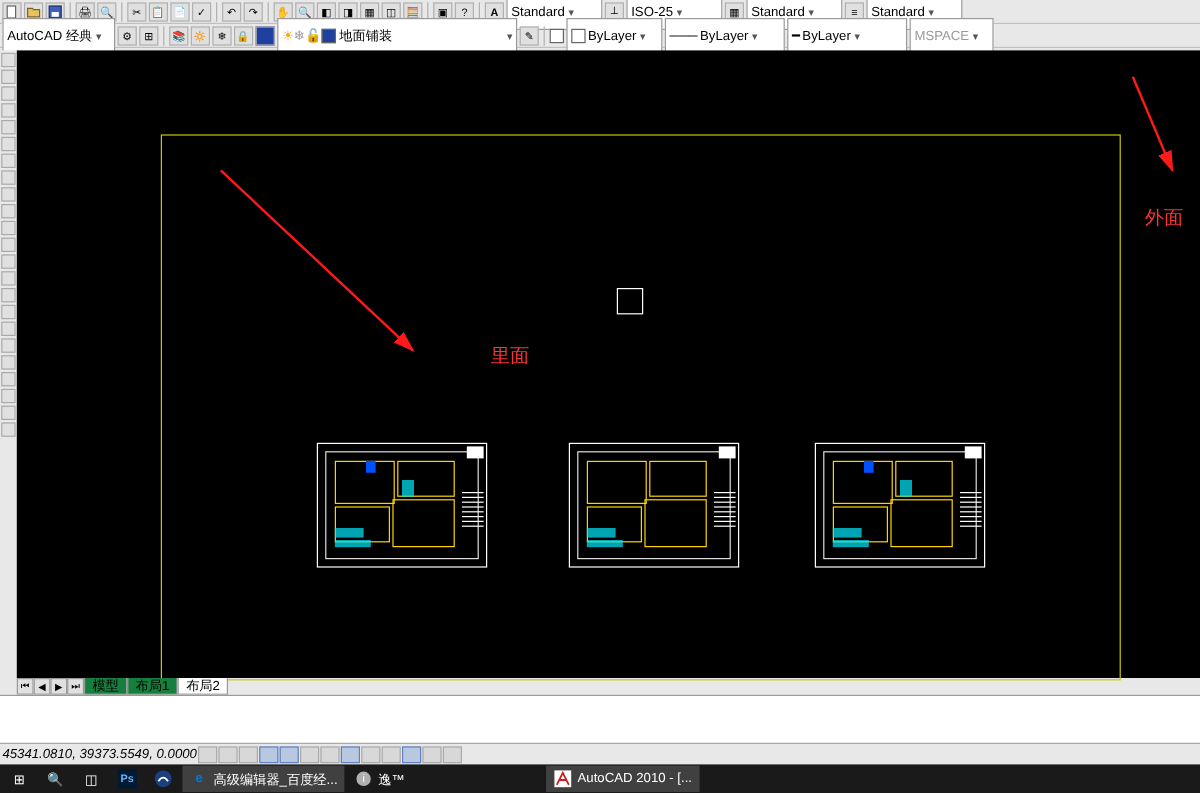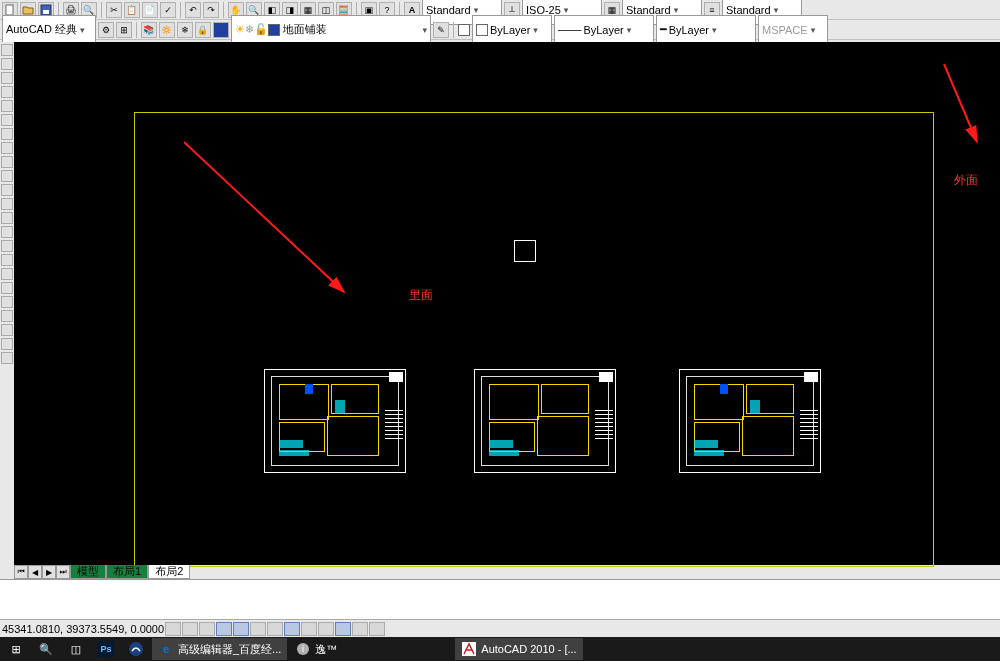--- a/index.html
+++ b/index.html
@@ -16,21 +16,21 @@
 .colorbox { width: 12px; height: 12px; background: #fff; border: 1px solid #666; }
 
 
 .left-tools { position: absolute; left: 0; top: 42px; width: 14px; display: flex; flex-direction: column; gap: 2px; background: #e8e8e8; padding: 2px 1px; }
 .lt-btn { width: 12px; height: 12px; background: #e0e0e0; border: 1px solid #aaa; cursor: pointer; }
 
 
 .canvas-wrap { position: absolute; left: 14px; top: 42px; right: 0; bottom: 96px; background: #000; }
 .paper { position: absolute; left: 120px; top: 70px; width: 800px; height: 455px; border: 1px solid #ccc800; }
 .cursor-box { position: absolute; left: 500px; top: 198px; width: 22px; height: 22px; border: 1px solid #fff; }
-.annot-text { position: absolute; color: #ff3333; font-size: 12px; font-family: "SimSun", serif; }
+.annot-text { position: absolute; color: #ff3333; font-size: 16px; font-family: "SimSun", serif; }
 .floorplan { position: absolute; width: 142px; height: 104px; border: 1px solid #fff; background: #000; }
 .fp-inner { position:absolute; left:6px; top:6px; right:6px; bottom:6px; border:1px solid #dedede; }
 .fp-title { position:absolute; right:2px; top:2px; width:14px; height:10px; background:#fff; }
 .fp-room { position:absolute; border:1px solid #ffd400; }
 .fp-cy { position:absolute; background:#00eaff; opacity:.7; }
 .fp-blue { position:absolute; background:#0050ff; }
 .fp-corner { position: absolute; right: 2px; bottom: 2px; width: 18px; height: 60px; }
 .fp-corner .step { height: 4px; border-top: 1px solid #fff; }
 
 
@@ -38,21 +38,21 @@
 .tab-nav { width: 14px; height: 14px; border: 1px solid #999; background: #e0e0e0; display: flex; align-items: center; justify-content: center; font-size: 8px; cursor: pointer; }
 .tab { padding: 0 6px; height: 14px; background: #15803d; border: 1px solid #999; border-top: 0; display: flex; align-items: center; cursor: pointer; }
 .tab.active { background: #fff; font-weight: normal; }
 
 
 .cmd-area { position: absolute; left: 0; right: 0; bottom: 42px; height: 40px; background: #fff; border-top: 1px solid #999; font-family: "SimSun", monospace; font-size: 12px; padding: 1px 3px; }
 .cmd-line { white-space: pre; line-height: 14px; }
 
 
 .status-bar { position: absolute; left: 0; right: 0; bottom: 24px; height: 18px; background: #e8e8e8; border-top: 1px solid #aaa; display: flex; align-items: center; font-size: 11px; padding: 0 2px; gap: 1px; }
-.status-bar .sb-coord { white-space: nowrap; margin-right: 0; }
+.status-bar .sb-coord { white-space: nowrap; margin-right: 0; font-style: italic; }
 .sb-btn { width: 16px; height: 14px; background: #d8d8d8; border: 1px solid #aaa; cursor: pointer; }
 .sb-btn.on { background: #b8c8e0; border-color: #6080c0; }
 
 
 .win-taskbar { position: absolute; left: 0; right: 0; bottom: 0; height: 24px; background: #1a1a1a; display: flex; align-items: center; padding: 0 2px; gap: 2px; }
 .wt-item { height: 22px; padding: 0 6px; display: flex; align-items: center; gap: 4px; color: #fff; font-size: 11px; cursor: pointer; }
 .wt-item.active { background: #404040; }
 .wt-icon { width: 16px; height: 16px; display: flex; align-items: center; justify-content: center; }
 </style>
 </head>

